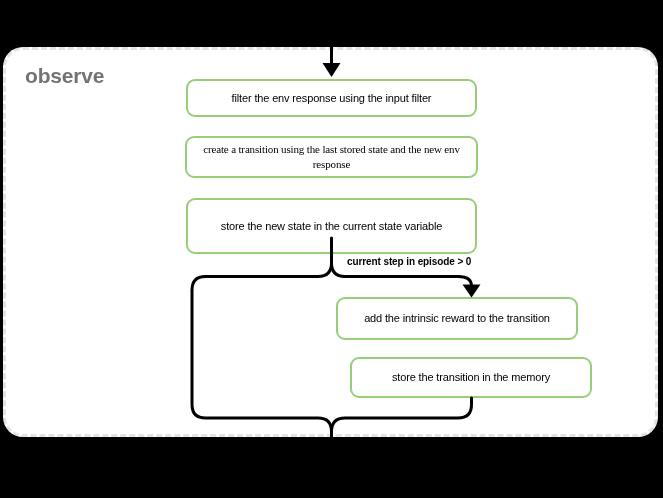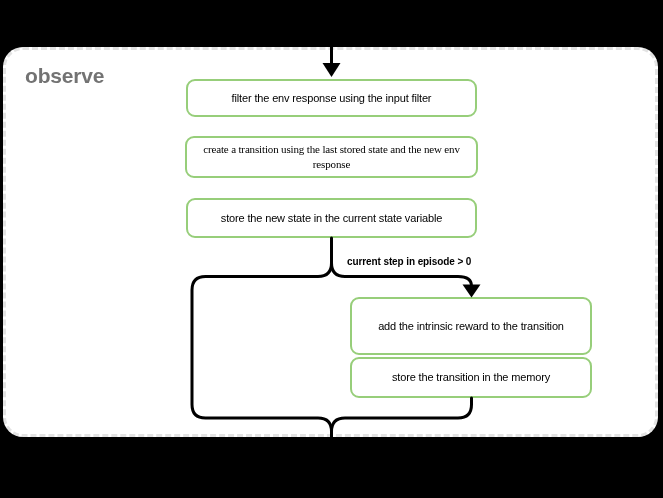--- a/index.html
+++ b/index.html
@@ -48,22 +48,22 @@
     text-align: center;
     font-size: 11px;
     letter-spacing: -0.15px;
     line-height: 1.35;
     color: #000000;
     box-sizing: border-box;
     padding: 0 4px;
   }
   #node0 { left: 186px; top: 79px;  width: 291px; height: 38px; }
   #node1 { left: 185px; top: 136px; width: 293px; height: 42px; font-family: Liberation Serif, serif; }
-  #node2 { left: 186px; top: 198px; width: 291px; height: 40px; }
-  #node3 { left: 350px; top: 297px; width: 242px; height: 58px; }
+  #node2 { left: 186px; top: 198px; width: 291px; height: 56px; }
+  #node3 { left: 336px; top: 297px; width: 242px; height: 43px; }
   #node4 { left: 350px; top: 357px; width: 242px; height: 41px; text-align: center; }
   .cond {
     position: absolute;
     left: 347px;
     top: 256px;
     font-size: 10px;
     font-weight: 700;
     letter-spacing: -0.1px;
     color: #000000;
     white-space: nowrap;

